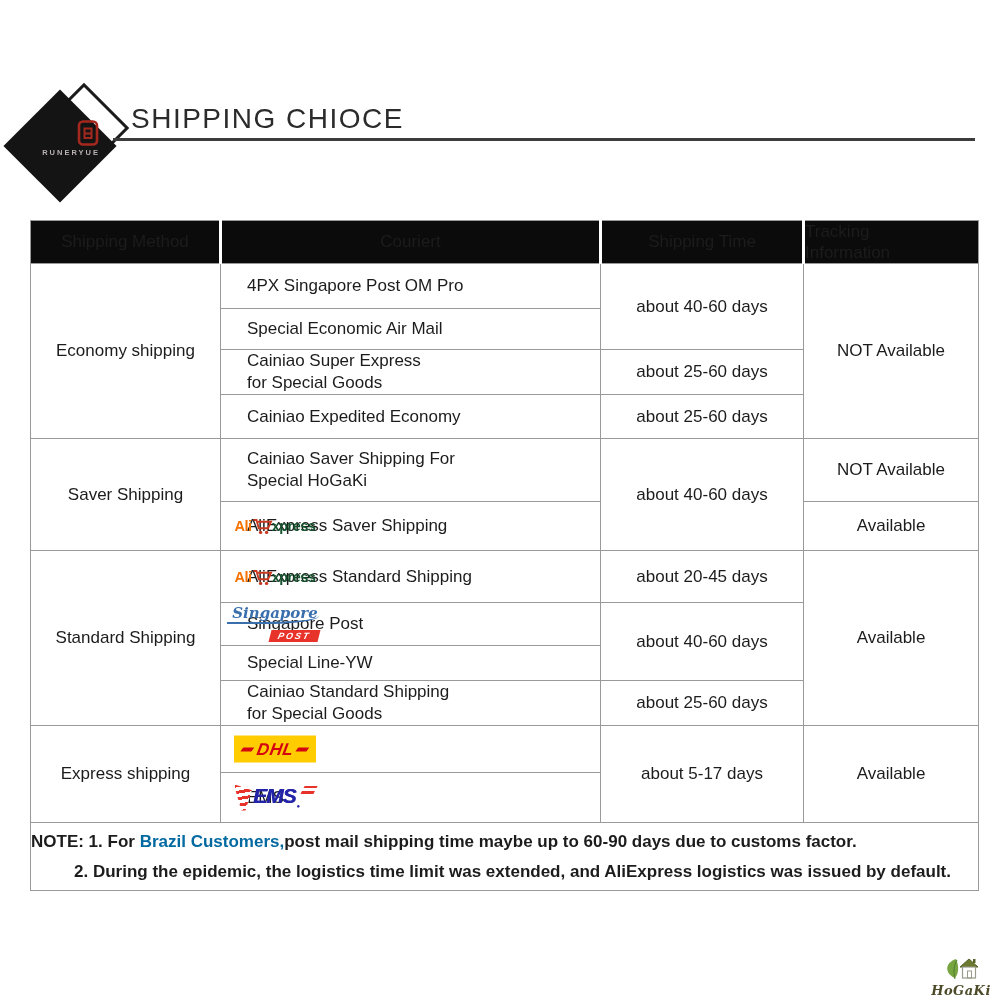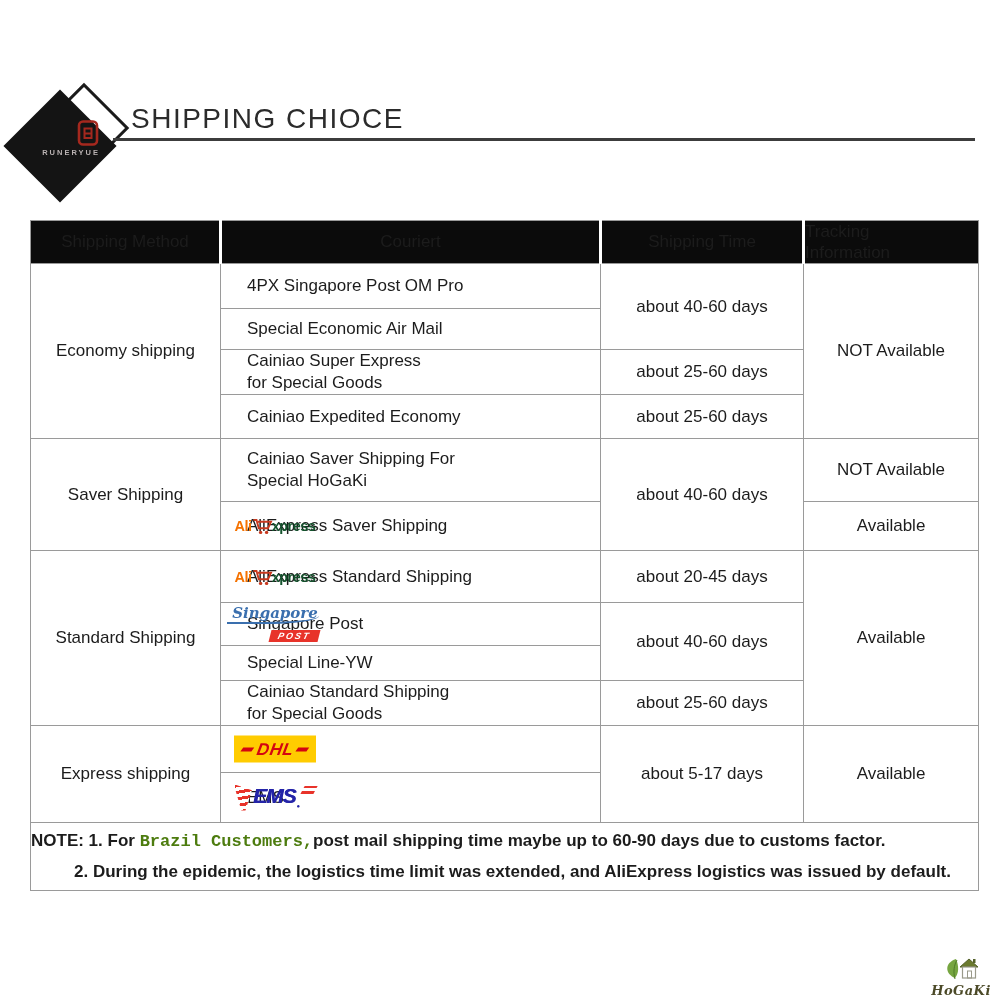--- a/index.html
+++ b/index.html
@@ -29,21 +29,21 @@
   th.hcell { background:#0b0b0b; color:#ffffff; font-weight:normal; font-size:17.5px; }
   th.hcell + th.hcell { border-left:3px solid #ffffff; }
   th.tracking-h { text-align:left; padding-left:10px; font-size:20px; line-height:21px; }
   td.method { text-align:center; }
   td.timec, td.trackc { text-align:center;margin-top:34px; }
   td.courier { position:relative; text-align:left; padding-left:110px; }
   td.courier .cline { line-height:22px;margin-left:26px; }
   .logo-slot { position:absolute; left:4px; top:50%; transform:translateY(-50%);
                width:100px; display:flex; align-items:center; justify-content:center; }
   td.notecell { padding:10px 20px 8px 46px; font-size:15px; font-weight:bold; line-height:30px; }
-  .note-red { color:#4d7c0f;font-family:Liberation Mono, monospace; }
+  .note-red { color:#0369a1; }
   .note-line2 { padding-left:43px; }
 
   
   .ax-logo { display:inline-flex; align-items:center; font-weight:normal; font-size:14.5px; }
   .ax-ali { color:#f57200; letter-spacing:-0.5px; }
   .ax-xpress { color:#14532d; letter-spacing:-0.5px; }
   .ax-cart { margin:0 -1px 0 0; }
 
   
   .sp-logo { display:inline-block; width:96px; text-align:center; }

